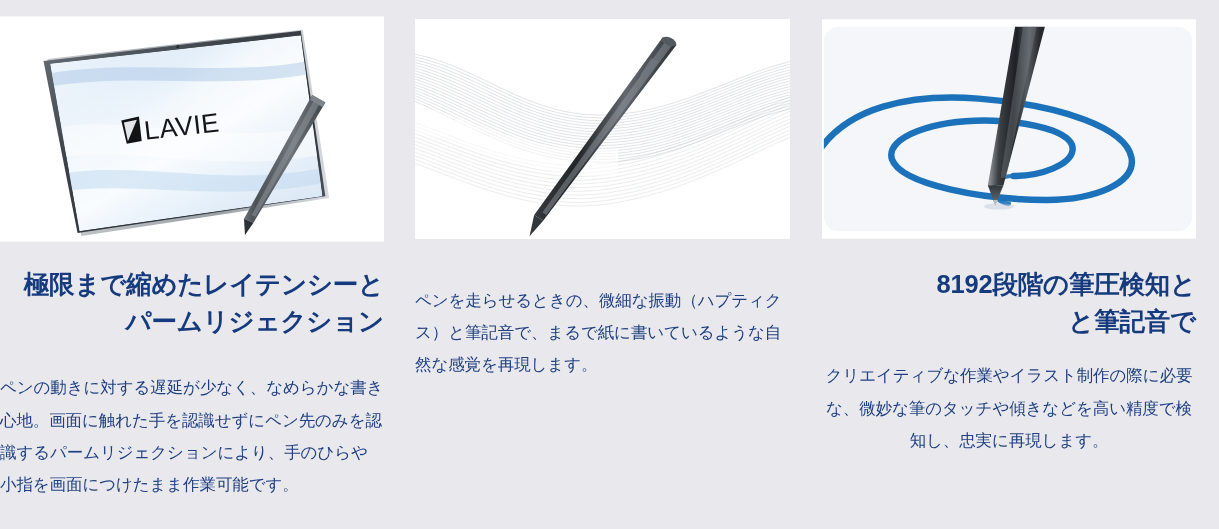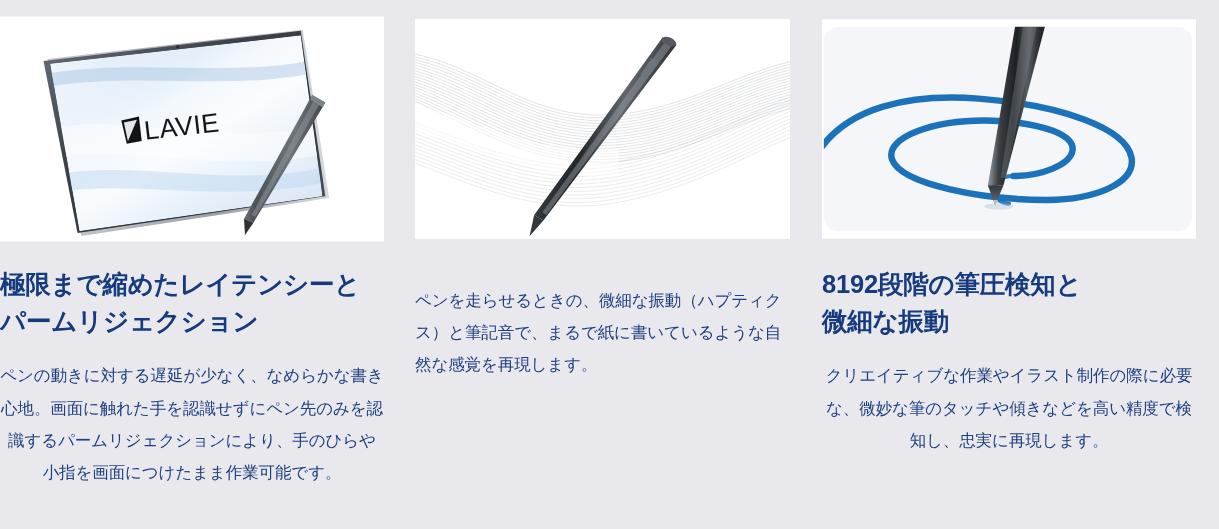--- a/index.html
+++ b/index.html
@@ -41,31 +41,32 @@
   .media svg { display: block; width: 100%; height: 100%; }
 
   .feature-title {
     margin: 18px 0 0 0;
     color: #153a7e;
     font-size: 25.5px;
     font-weight: bold;
     line-height: 1.44;
     letter-spacing: -0.2px;
     white-space: pre-line;
+    text-align: right;
   }
 
   .feature-body {
     margin: 22px 0 0 0;
     color: #1e3f80;
     font-size: 16.5px;
     line-height: 1.95;
     letter-spacing: -0.1px;
     white-space: pre-line;
   }
-  .col-1 .feature-body { margin-top: 20px; text-align: center; }
+  .col-1 .feature-body { margin-top: 32px; }
   .col-2 .feature-body { margin-top: 36px; }
   .col-3 .feature-body { margin-top: 20px; text-align: center; }
 </style>
 </head>
 <body>
 
 <div class="feature-grid">
 
   <div class="feature-col col-1">
     <div class="media">
@@ -251,17 +252,17 @@
             <polygon points="219,2 234,3 200,172 194,172" fill="#7d848a" opacity="0.38"></polygon>
             <polygon points="180,180 197,180 188,202" fill="url(#tipGrad)"></polygon>
             <polygon points="186,196 191,196 188,202" fill="#b9bfc5"></polygon>
           </g>
 
           <ellipse cx="192" cy="203" rx="16" ry="3.5" fill="#b9c2cf" opacity="0.4"></ellipse>
         </g>
       </svg>
     </div>
     <h3 class="feature-title">8192段階の筆圧検知と
-微細な振動</h3>
+と筆記音で</h3>
     <p class="feature-body">クリエイティブな作業やイラスト制作の際に必要な、微妙な筆のタッチや傾きなどを高い精度で検知し、忠実に再現します。</p>
   </div>
 
 </div>
 
 </body></html>

